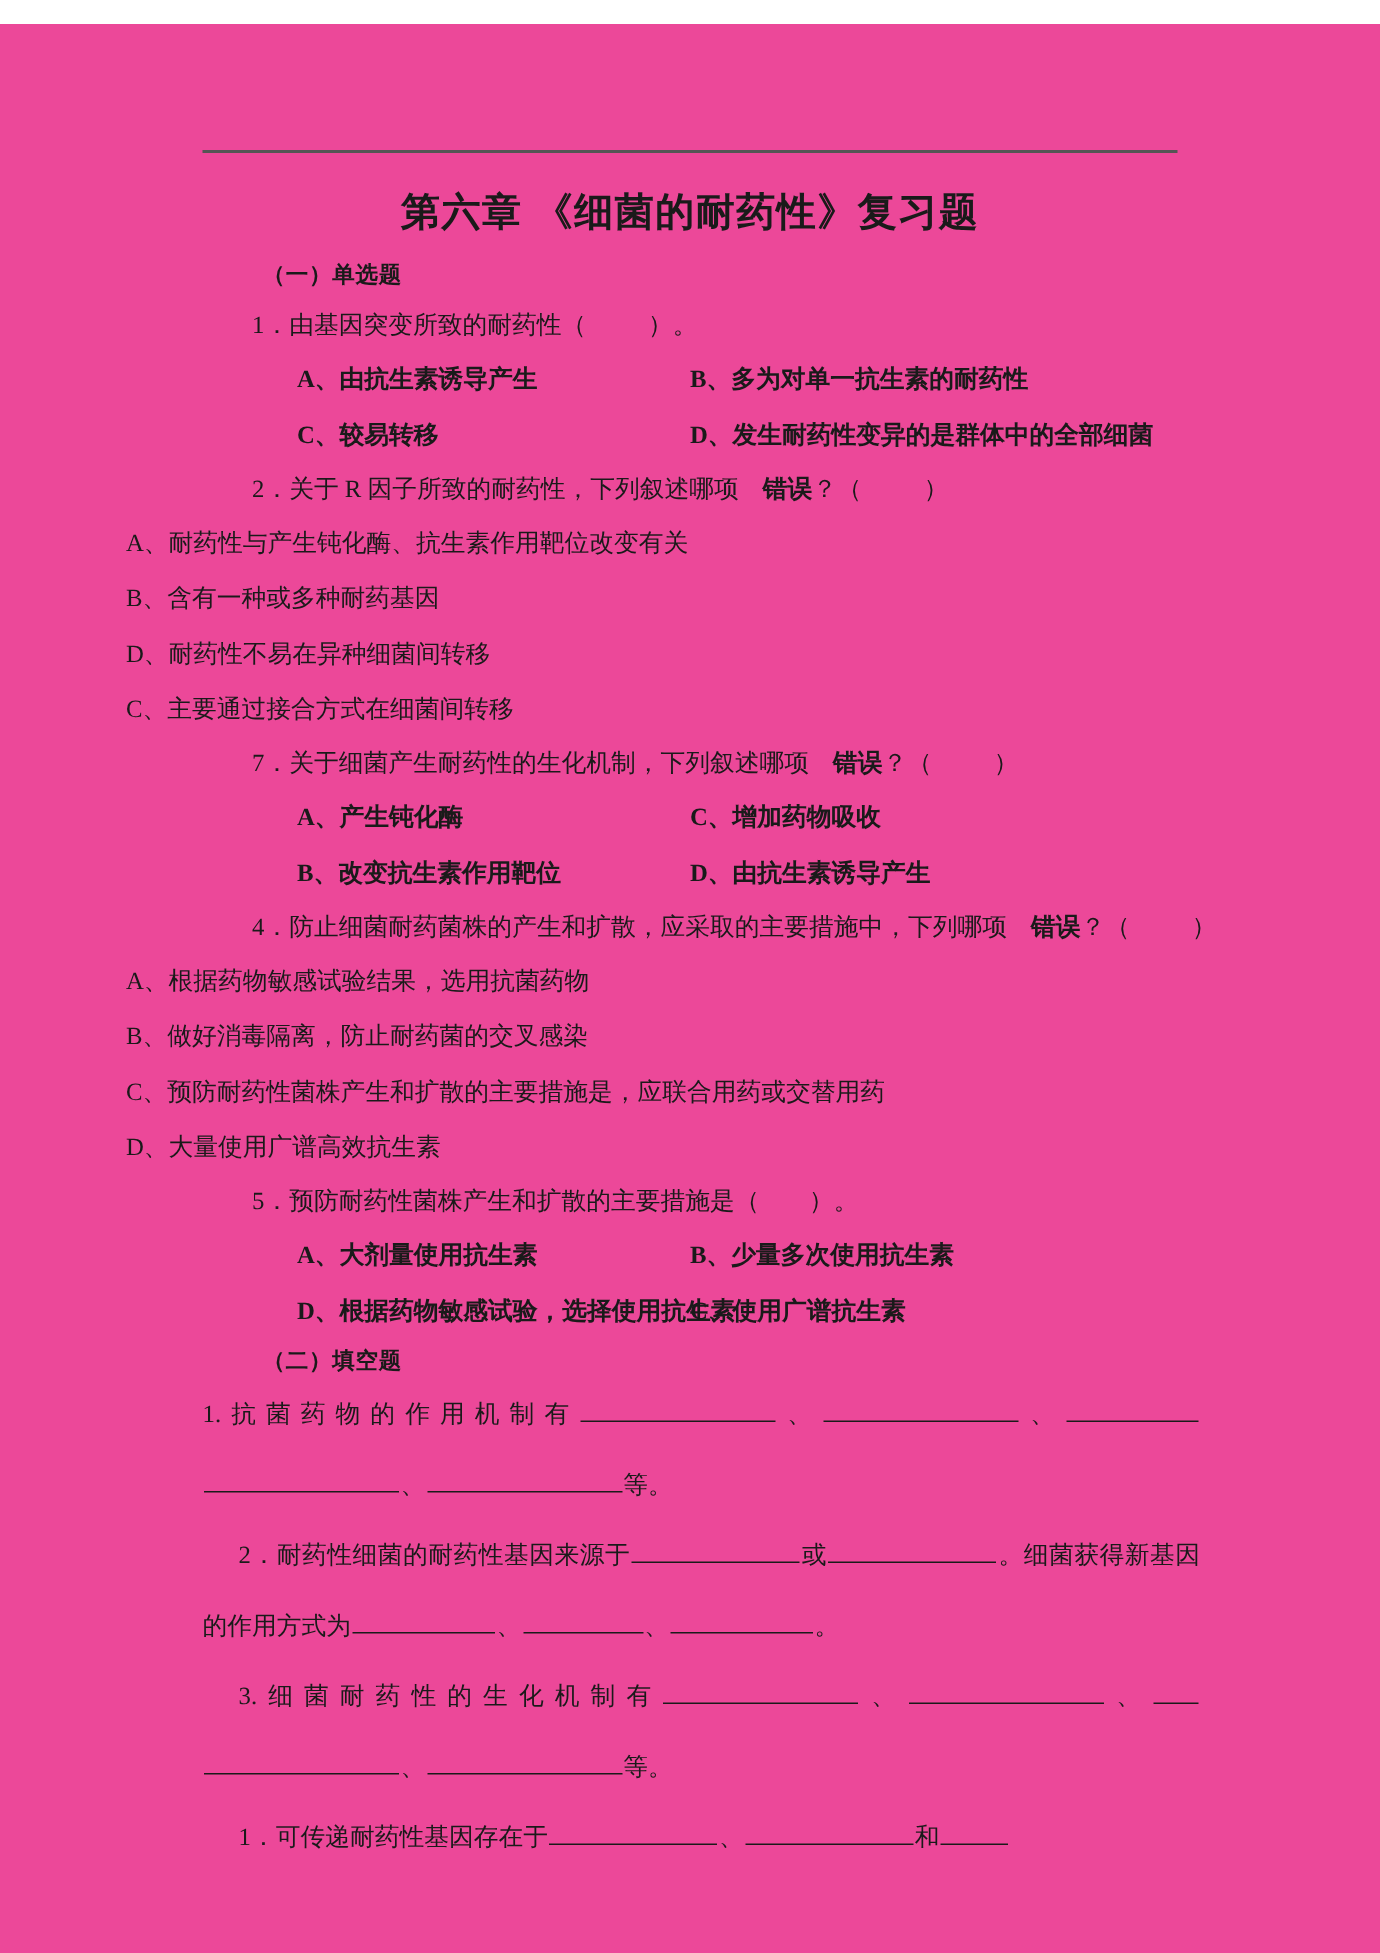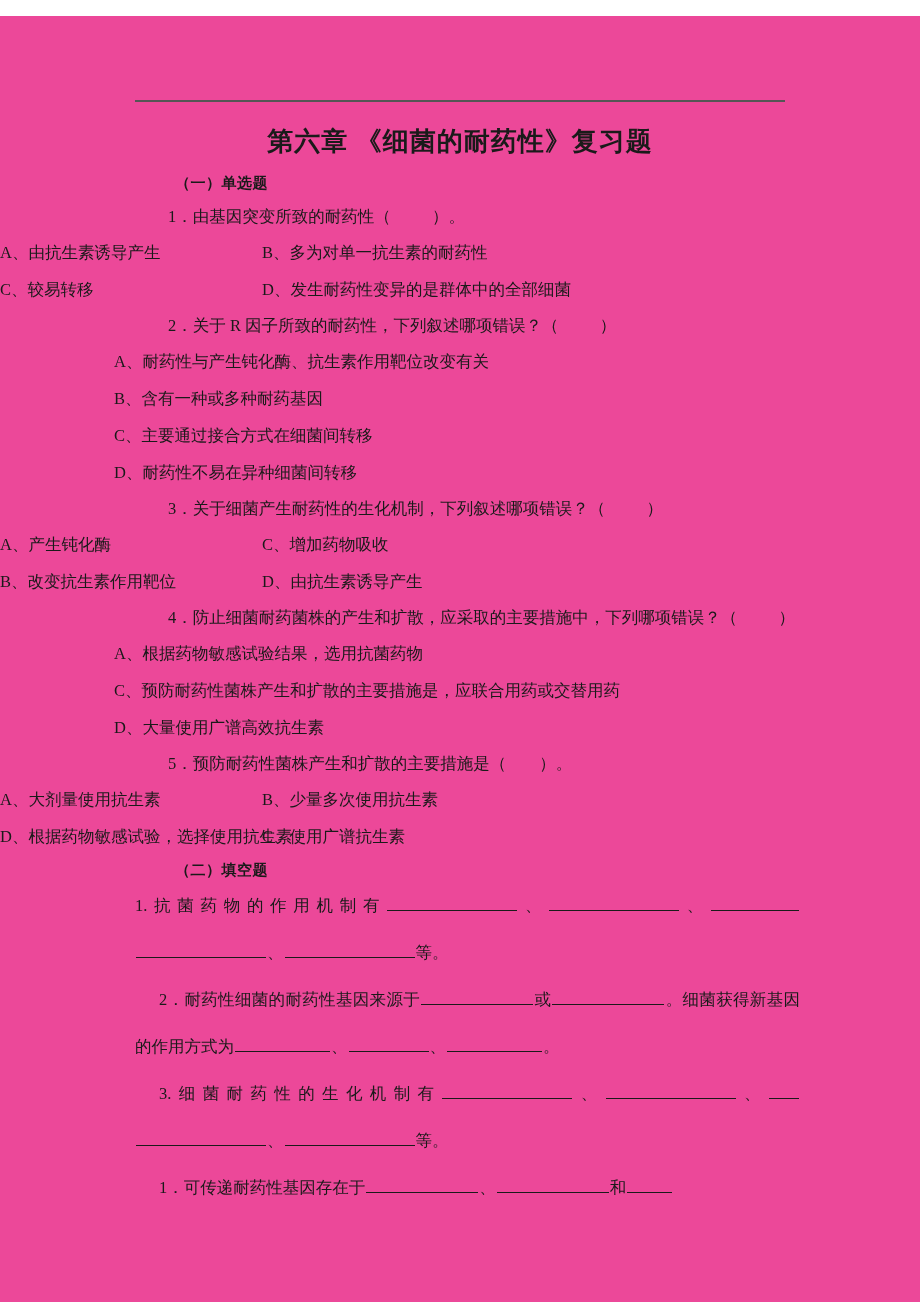--- a/index.html
+++ b/index.html
@@ -56,28 +56,30 @@
   }
   .q {
     margin: 0 0 0 0;
   }
   .q-stem {
     margin: 0 0 0 168px;
     font-size: 16.5px;
     line-height: 35px;
     white-space: pre;
   }
-  .q-stem .bold { font-weight: normal; }
+  .q-stem .bold { font-weight: bold; padding-left: 16px; }
   .opts-grid {
+    margin-left: 198px;
     display: grid;
     grid-template-columns: 262px auto;
     row-gap: 0;
+    font-weight: bold;
   }
   .opts-stack {
-    margin-left: 114px;
+    margin-left: 84px;
     display: block;
   }
   .opt {
     font-size: 16.5px;
     line-height: 37px;
     white-space: pre;
   }
   
   .fill-sec-head {
     margin: 6px 0 2px 175px;
@@ -132,39 +134,40 @@
         <div class="opt">C、较易转移</div>
         <div class="opt">D、发生耐药性变异的是群体中的全部细菌</div>
       </div>
     </div>
 
     <div class="q">
       <div class="q-stem"><span>2．关于 R 因子所致的耐药性，下列叙述哪项</span><span class="bold">错误</span><span>？（          ）</span></div>
       <div class="opts-stack">
         <div class="opt">A、耐药性与产生钝化酶、抗生素作用靶位改变有关</div>
         <div class="opt">B、含有一种或多种耐药基因</div>
+        <div class="opt">D、耐药性不易在异种细菌间转移</div>
         <div class="opt">C、主要通过接合方式在细菌间转移</div>
-        <div class="opt">D、耐药性不易在异种细菌间转移</div>
       </div>
     </div>
 
     <div class="q">
-      <div class="q-stem"><span>3．关于细菌产生耐药性的生化机制，下列叙述哪项</span><span class="bold">错误</span><span>？（          ）</span></div>
+      <div class="q-stem"><span>7．关于细菌产生耐药性的生化机制，下列叙述哪项</span><span class="bold">错误</span><span>？（          ）</span></div>
       <div class="opts-grid">
         <div class="opt">A、产生钝化酶</div>
         <div class="opt">C、增加药物吸收</div>
         <div class="opt">B、改变抗生素作用靶位</div>
         <div class="opt">D、由抗生素诱导产生</div>
       </div>
     </div>
 
     <div class="q">
       <div class="q-stem"><span>4．防止细菌耐药菌株的产生和扩散，应采取的主要措施中，下列哪项</span><span class="bold">错误</span><span>？（          ）</span></div>
       <div class="opts-stack">
         <div class="opt">A、根据药物敏感试验结果，选用抗菌药物</div>
+        <div class="opt">B、做好消毒隔离，防止耐药菌的交叉感染</div>
         <div class="opt">C、预防耐药性菌株产生和扩散的主要措施是，应联合用药或交替用药</div>
         <div class="opt">D、大量使用广谱高效抗生素</div>
       </div>
     </div>
 
     <div class="q">
       <div class="q-stem"><span>5．预防耐药性菌株产生和扩散的主要措施是（</span><span class="blank-space">        </span><span>）。</span></div>
       <div class="opts-grid">
         <div class="opt">A、大剂量使用抗生素</div>
         <div class="opt">B、少量多次使用抗生素</div>

